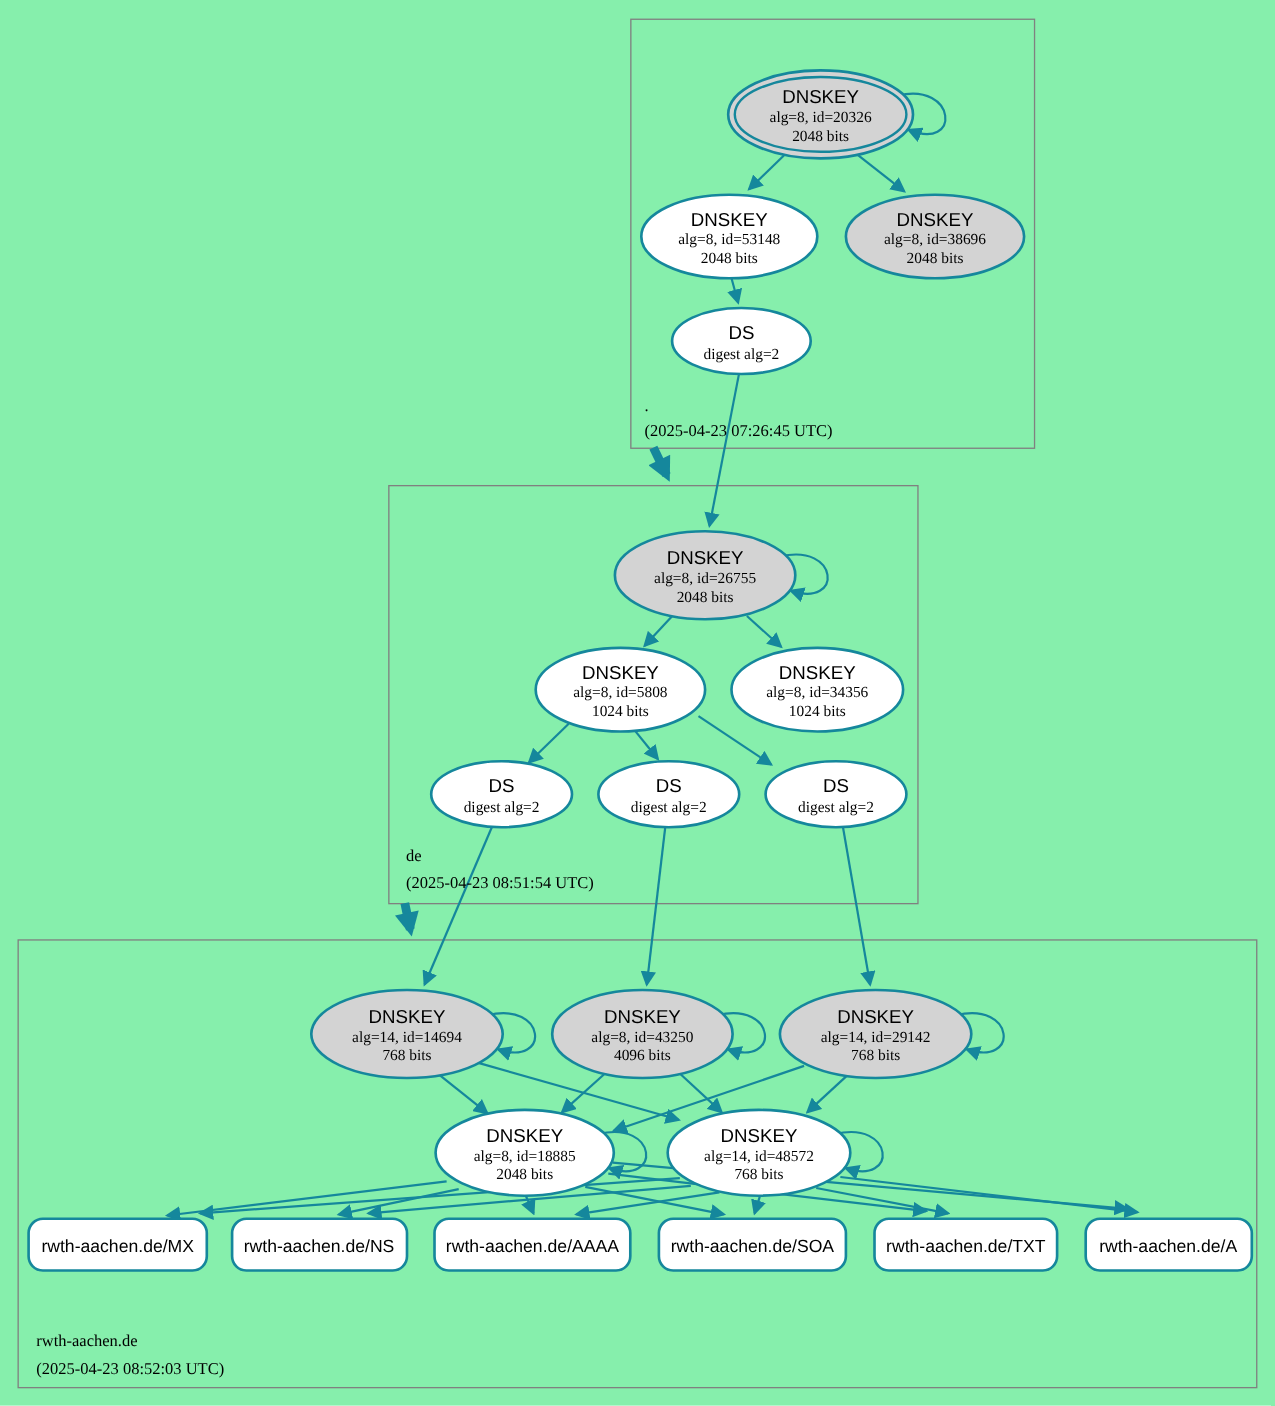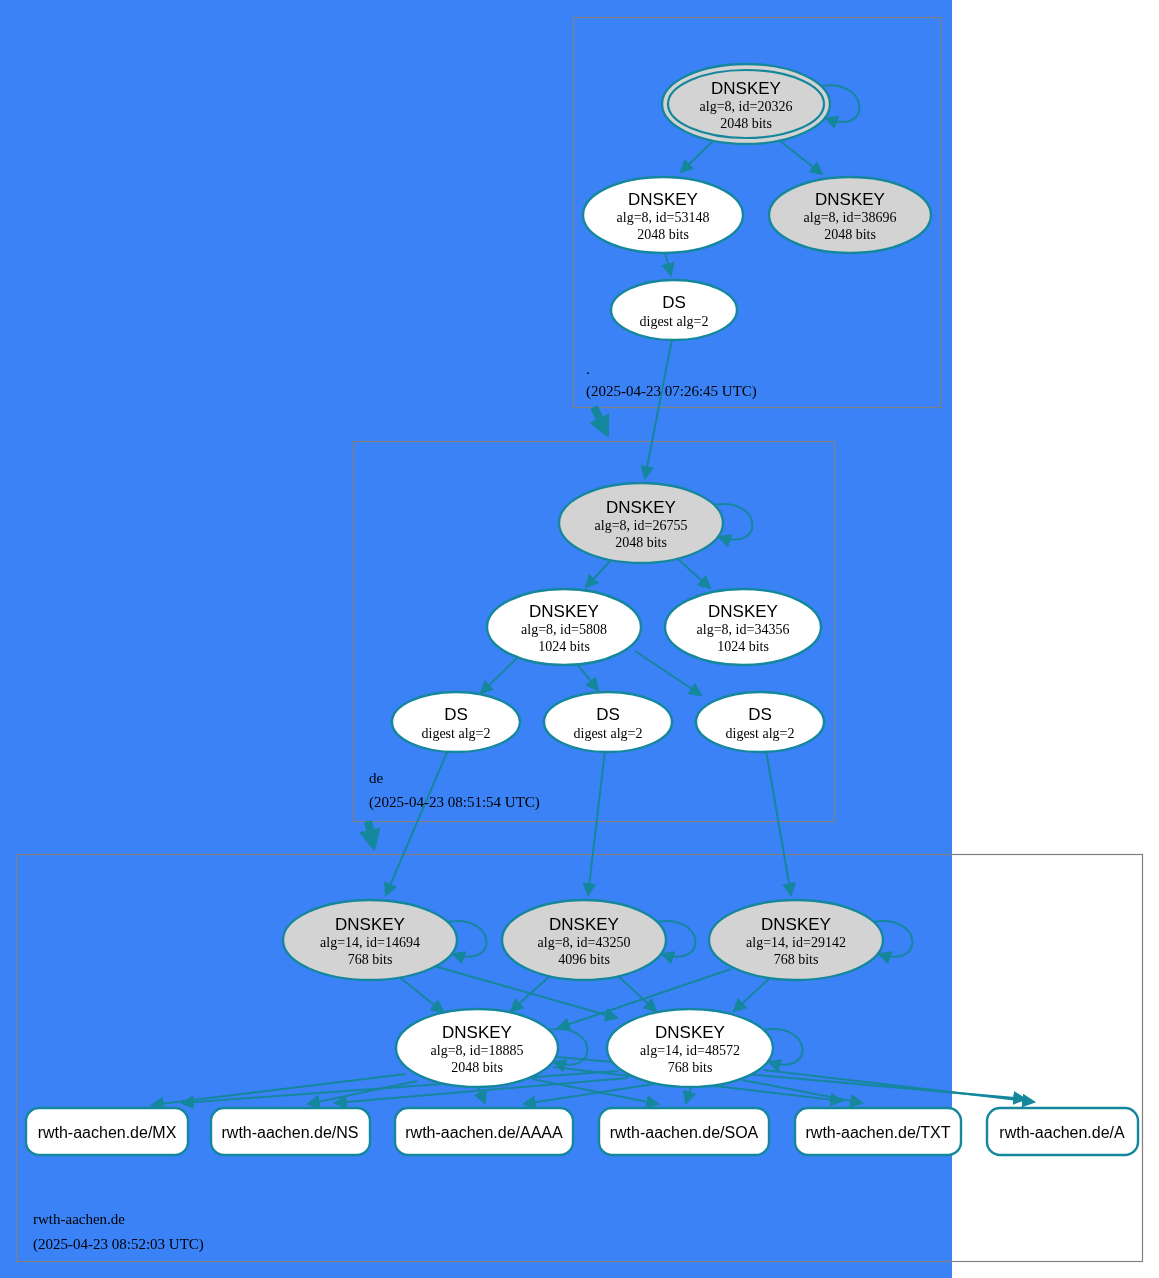--- a/index.html
+++ b/index.html
@@ -1,16 +1,16 @@
 <!DOCTYPE html>
 <html><head>
 <meta charset="utf-8">
 <style>
   html,body { margin:0; padding:0; background:#ffffff; }
-  .stage { position:relative; width:952px; height:1278px; background:#3b82f6; }
+  .stage { position:relative; width:1159px; height:1278px; background:#86efac; }
   svg { display:block; }
   .zonebox { fill:none; stroke:#808080; stroke-width:1.2; }
   .edge { fill:none; stroke:#15879c; stroke-width:2; }
   .edge-thick { fill:none; stroke:#15879c; stroke-width:8; }
   .node { stroke:#15879c; stroke-width:2.4; }
   .node-white { fill:#ffffff; }
   .node-gray { fill:#d3d3d3; }
   .node-inner { fill:none; stroke:#15879c; stroke-width:2.2; }
   .rrset { fill:#ffffff; stroke:#15879c; stroke-width:2.4; }
   .nt { font:17px "Liberation Sans", sans-serif; fill:#000000; text-anchor:middle; }

